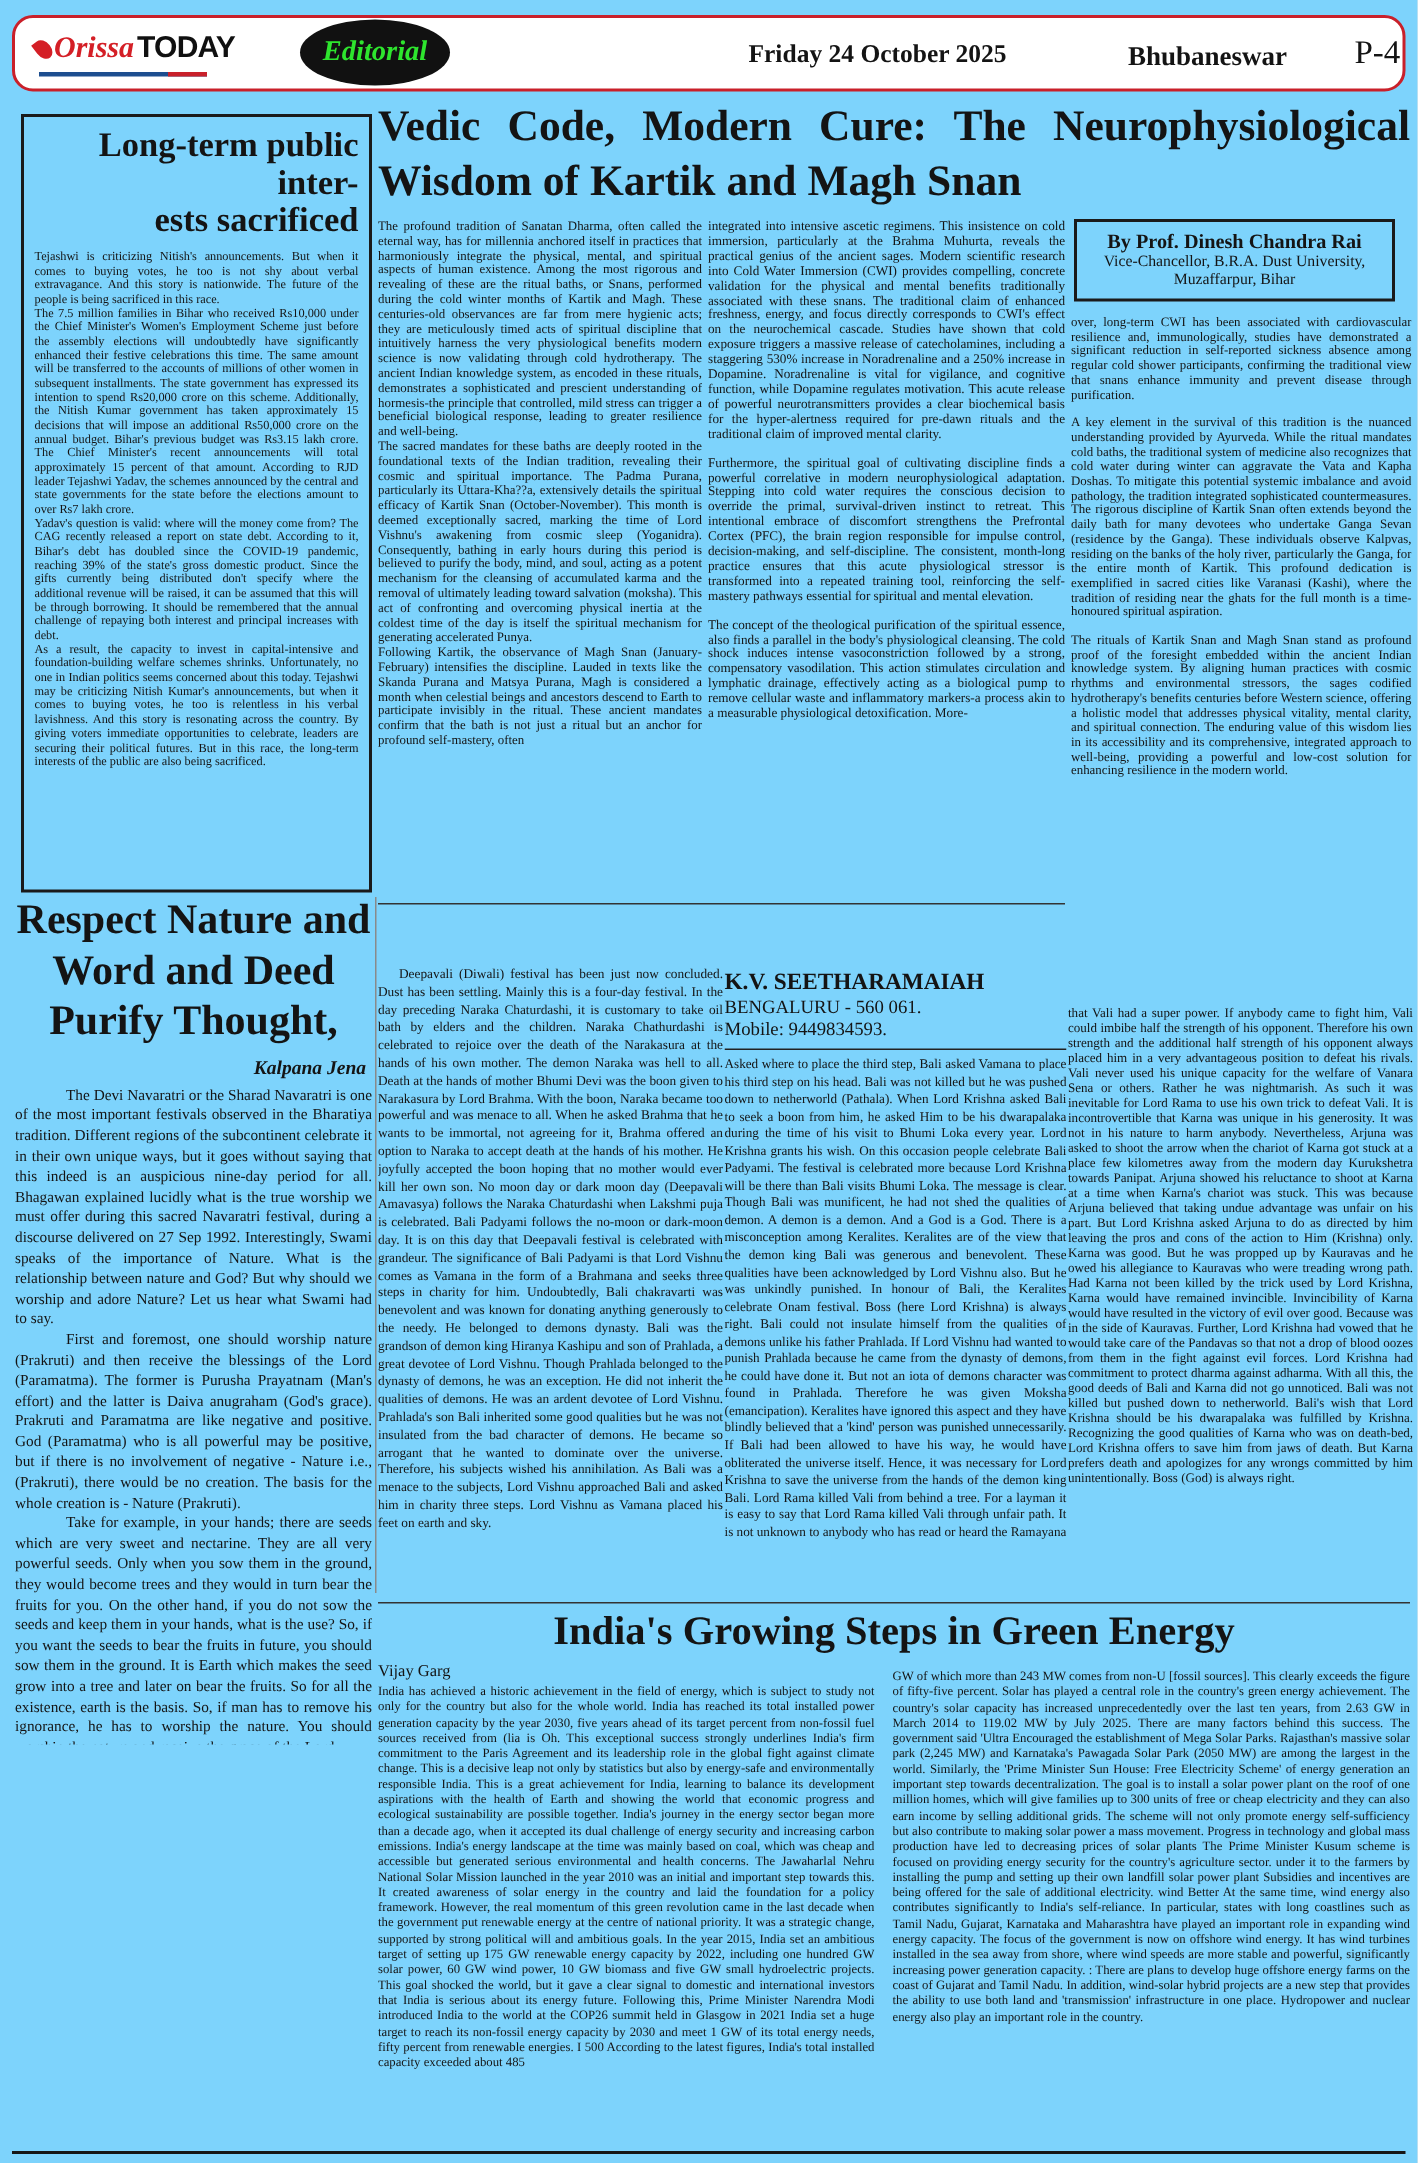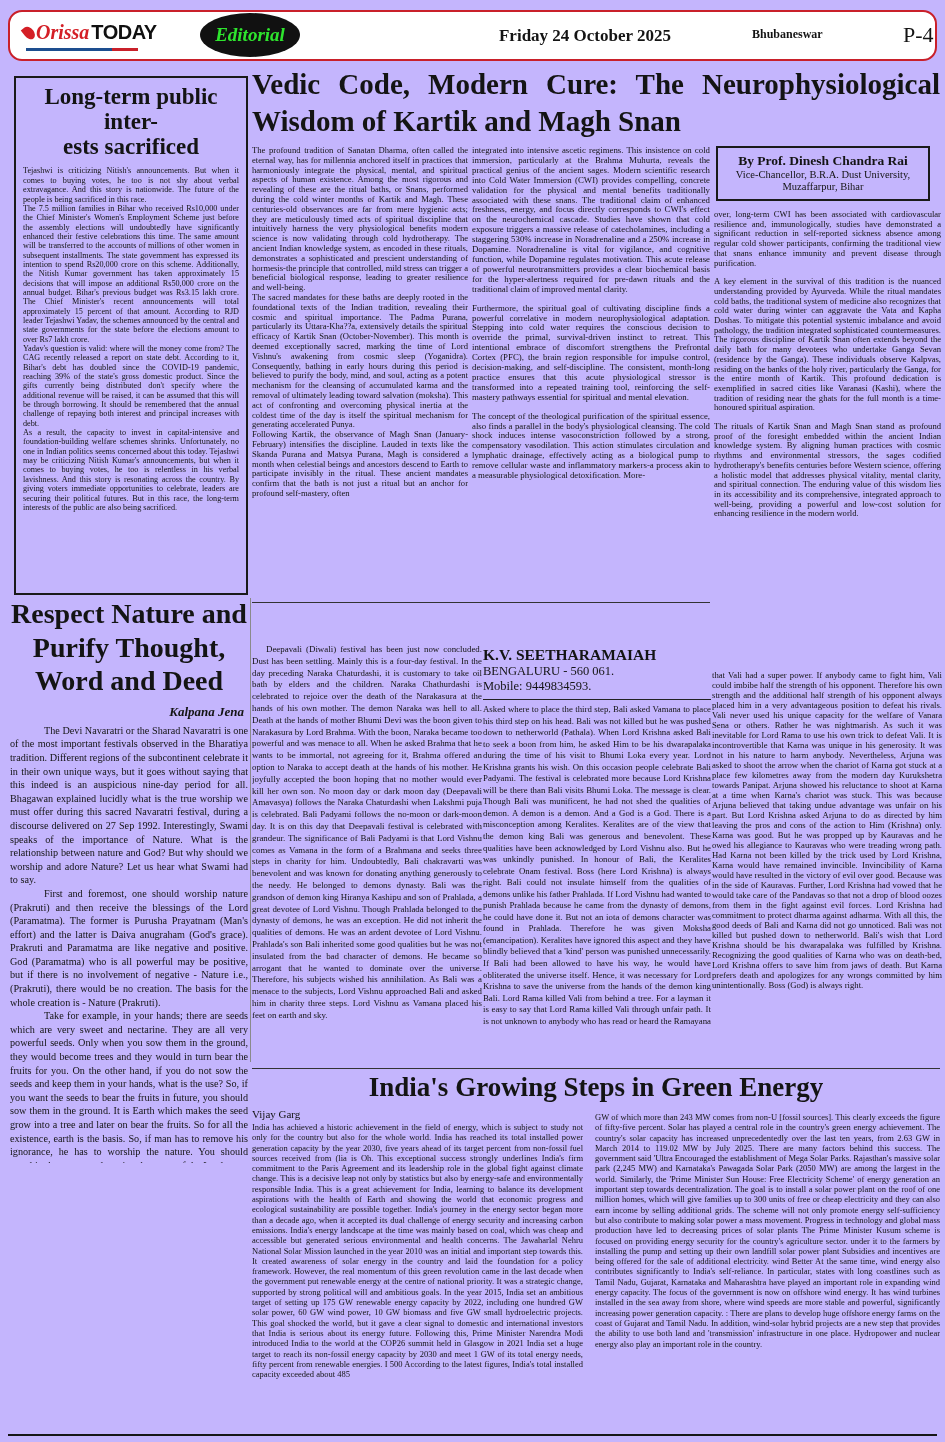--- a/index.html
+++ b/index.html
@@ -1,35 +1,35 @@
 <!DOCTYPE html>
 <html><head>
 <meta charset="utf-8">
 <style>
   html,body{margin:0;padding:0;background:#e8e8e8;}
-  .page{position:relative;width:945px;height:1442px;background:#c4b5fd;margin:0 auto;
+  .page{position:relative;width:945px;height:1442px;background:#7dd3fc;margin:0 auto;
         font-family:"Liberation Serif",serif;color:#141414;overflow:hidden;}
   .abs{position:absolute;}
   
   .masthead{left:8px;top:10px;width:925px;height:47px;border:2px solid #c9202a;border-radius:14px;background:#fff;}
   .logo{left:14px;top:9px;display:flex;align-items:baseline;gap:2px;}
   .leaf{width:10px;height:14px;background:#d41f26;border-radius:0 60% 55% 60%;transform:rotate(-38deg);align-self:center;}
   .logo-italic{font-style:italic;font-weight:bold;color:#d41f26;font-size:20px;}
   .logo-bold{font-family:"Liberation Sans",sans-serif;font-weight:bold;font-size:20px;color:#101010;letter-spacing:-0.5px;}
   .logo-bar{left:16px;top:36px;width:112px;height:3px;background:#1d4e8f;}
   .logo-bar-red{position:absolute;right:0;top:0;width:26px;height:3px;background:#c9202a;}
   .badge{left:190px;top:1px;width:100px;height:44px;background:#111;border-radius:50%;
          display:flex;align-items:center;justify-content:center;}
   .badge span{color:#2ee52e;font-style:italic;font-weight:bold;font-size:19px;}
   .mh-date{left:465px;top:14px;width:220px;font-weight:bold;font-size:17px;text-align:center;}
-  .mh-city{left:742px;top:15px;font-weight:bold;font-size:12px;}
+  .mh-city{left:742px;top:15px;font-weight:bold;font-size:18px;}
   .mh-page{left:893px;top:10px;font-size:22px;}
   
   .box-art{left:14px;top:76px;width:216px;height:510px;border:2px solid #1a1a1a;padding:5px 7px 0 7px;overflow:hidden;}
-  .box-title{font-size:23px;font-weight:bold;text-align:center;line-height:1.08;margin:2px 0 7px 0;}
+  .box-title{font-size:23px;font-weight:bold;text-align:right;line-height:1.08;margin:2px 0 7px 0;}
   .box-art p{margin:0;font-size:8.2px;line-height:9.35px;text-align:justify;}
   
   .nature{left:10px;top:597px;width:238px;height:566px;overflow:hidden;}
   .nat-title{font-size:28px;font-weight:bold;text-align:center;line-height:1.2;margin:0;}
   .nat-byline{text-align:right;font-weight:bold;font-style:italic;font-size:13px;margin:6px 4px 4px 0;}
   .nature p{margin:0;font-size:10.2px;line-height:13.6px;text-align:justify;text-indent:34px;}
   .vrule{left:250px;top:598px;width:1px;height:464px;background:#8a8a8a;}
   
   .headline{left:252px;top:66px;width:688px;font-size:29px;font-weight:bold;line-height:37px;}
   .hl1{text-align:justify;text-align-last:justify;}
@@ -93,22 +93,22 @@
     </div>
     <p>Tejashwi is criticizing Nitish's announcements. But when it comes to buying votes, he too is not shy about verbal extravagance. And this story is nationwide. The future of the people is being sacrificed in this race.</p>
     <p>The 7.5 million families in Bihar who received Rs10,000 under the Chief Minister's Women's Employment Scheme just before the assembly elections will undoubtedly have significantly enhanced their festive celebrations this time. The same amount will be transferred to the accounts of millions of other women in subsequent installments. The state government has expressed its intention to spend Rs20,000 crore on this scheme. Additionally, the Nitish Kumar government has taken approximately 15 decisions that will impose an additional Rs50,000 crore on the annual budget. Bihar's previous budget was Rs3.15 lakh crore. The Chief Minister's recent announcements will total approximately 15 percent of that amount. According to RJD leader Tejashwi Yadav, the schemes announced by the central and state governments for the state before the elections amount to over Rs7 lakh crore.</p>
     <p>Yadav's question is valid: where will the money come from? The CAG recently released a report on state debt. According to it, Bihar's debt has doubled since the COVID-19 pandemic, reaching 39% of the state's gross domestic product. Since the gifts currently being distributed don't specify where the additional revenue will be raised, it can be assumed that this will be through borrowing. It should be remembered that the annual challenge of repaying both interest and principal increases with debt.</p>
     <p>As a result, the capacity to invest in capital-intensive and foundation-building welfare schemes shrinks. Unfortunately, no one in Indian politics seems concerned about this today. Tejashwi may be criticizing Nitish Kumar's announcements, but when it comes to buying votes, he too is relentless in his verbal lavishness. And this story is resonating across the country. By giving voters immediate opportunities to celebrate, leaders are securing their political futures. But in this race, the long-term interests of the public are also being sacrificed.</p>
   </div>
 
   <div class="abs nature">
     <div class="nat-title">
       <div>Respect Nature and</div>
+      <div>Word and Deed</div>
       <div>Purify Thought,</div>
-      <div>Word and Deed</div>
     </div>
     <div class="nat-byline">Kalpana Jena</div>
     <p>The Devi Navaratri or the Sharad Navaratri is one of the most important festivals observed in the Bharatiya tradition. Different regions of the subcontinent celebrate it in their own unique ways, but it goes without saying that this indeed is an auspicious nine-day period for all. Bhagawan explained lucidly what is the true worship we must offer during this sacred Navaratri festival, during a discourse delivered on 27 Sep 1992. Interestingly, Swami speaks of the importance of Nature. What is the relationship between nature and God? But why should we worship and adore Nature? Let us hear what Swami had to say.</p>
     <p>First and foremost, one should worship nature (Prakruti) and then receive the blessings of the Lord (Paramatma). The former is Purusha Prayatnam (Man's effort) and the latter is Daiva anugraham (God's grace). Prakruti and Paramatma are like negative and positive. God (Paramatma) who is all powerful may be positive, but if there is no involvement of negative - Nature i.e., (Prakruti), there would be no creation. The basis for the whole creation is - Nature (Prakruti).</p>
     <p>Take for example, in your hands; there are seeds which are very sweet and nectarine. They are all very powerful seeds. Only when you sow them in the ground, they would become trees and they would in turn bear the fruits for you. On the other hand, if you do not sow the seeds and keep them in your hands, what is the use? So, if you want the seeds to bear the fruits in future, you should sow them in the ground. It is Earth which makes the seed grow into a tree and later on bear the fruits. So for all the existence, earth is the basis. So, if man has to remove his ignorance, he has to worship the nature. You should worship the nature and receive the grace of the Lord.</p>
 
   </div>
 
   <div class="abs vrule"></div>
 

